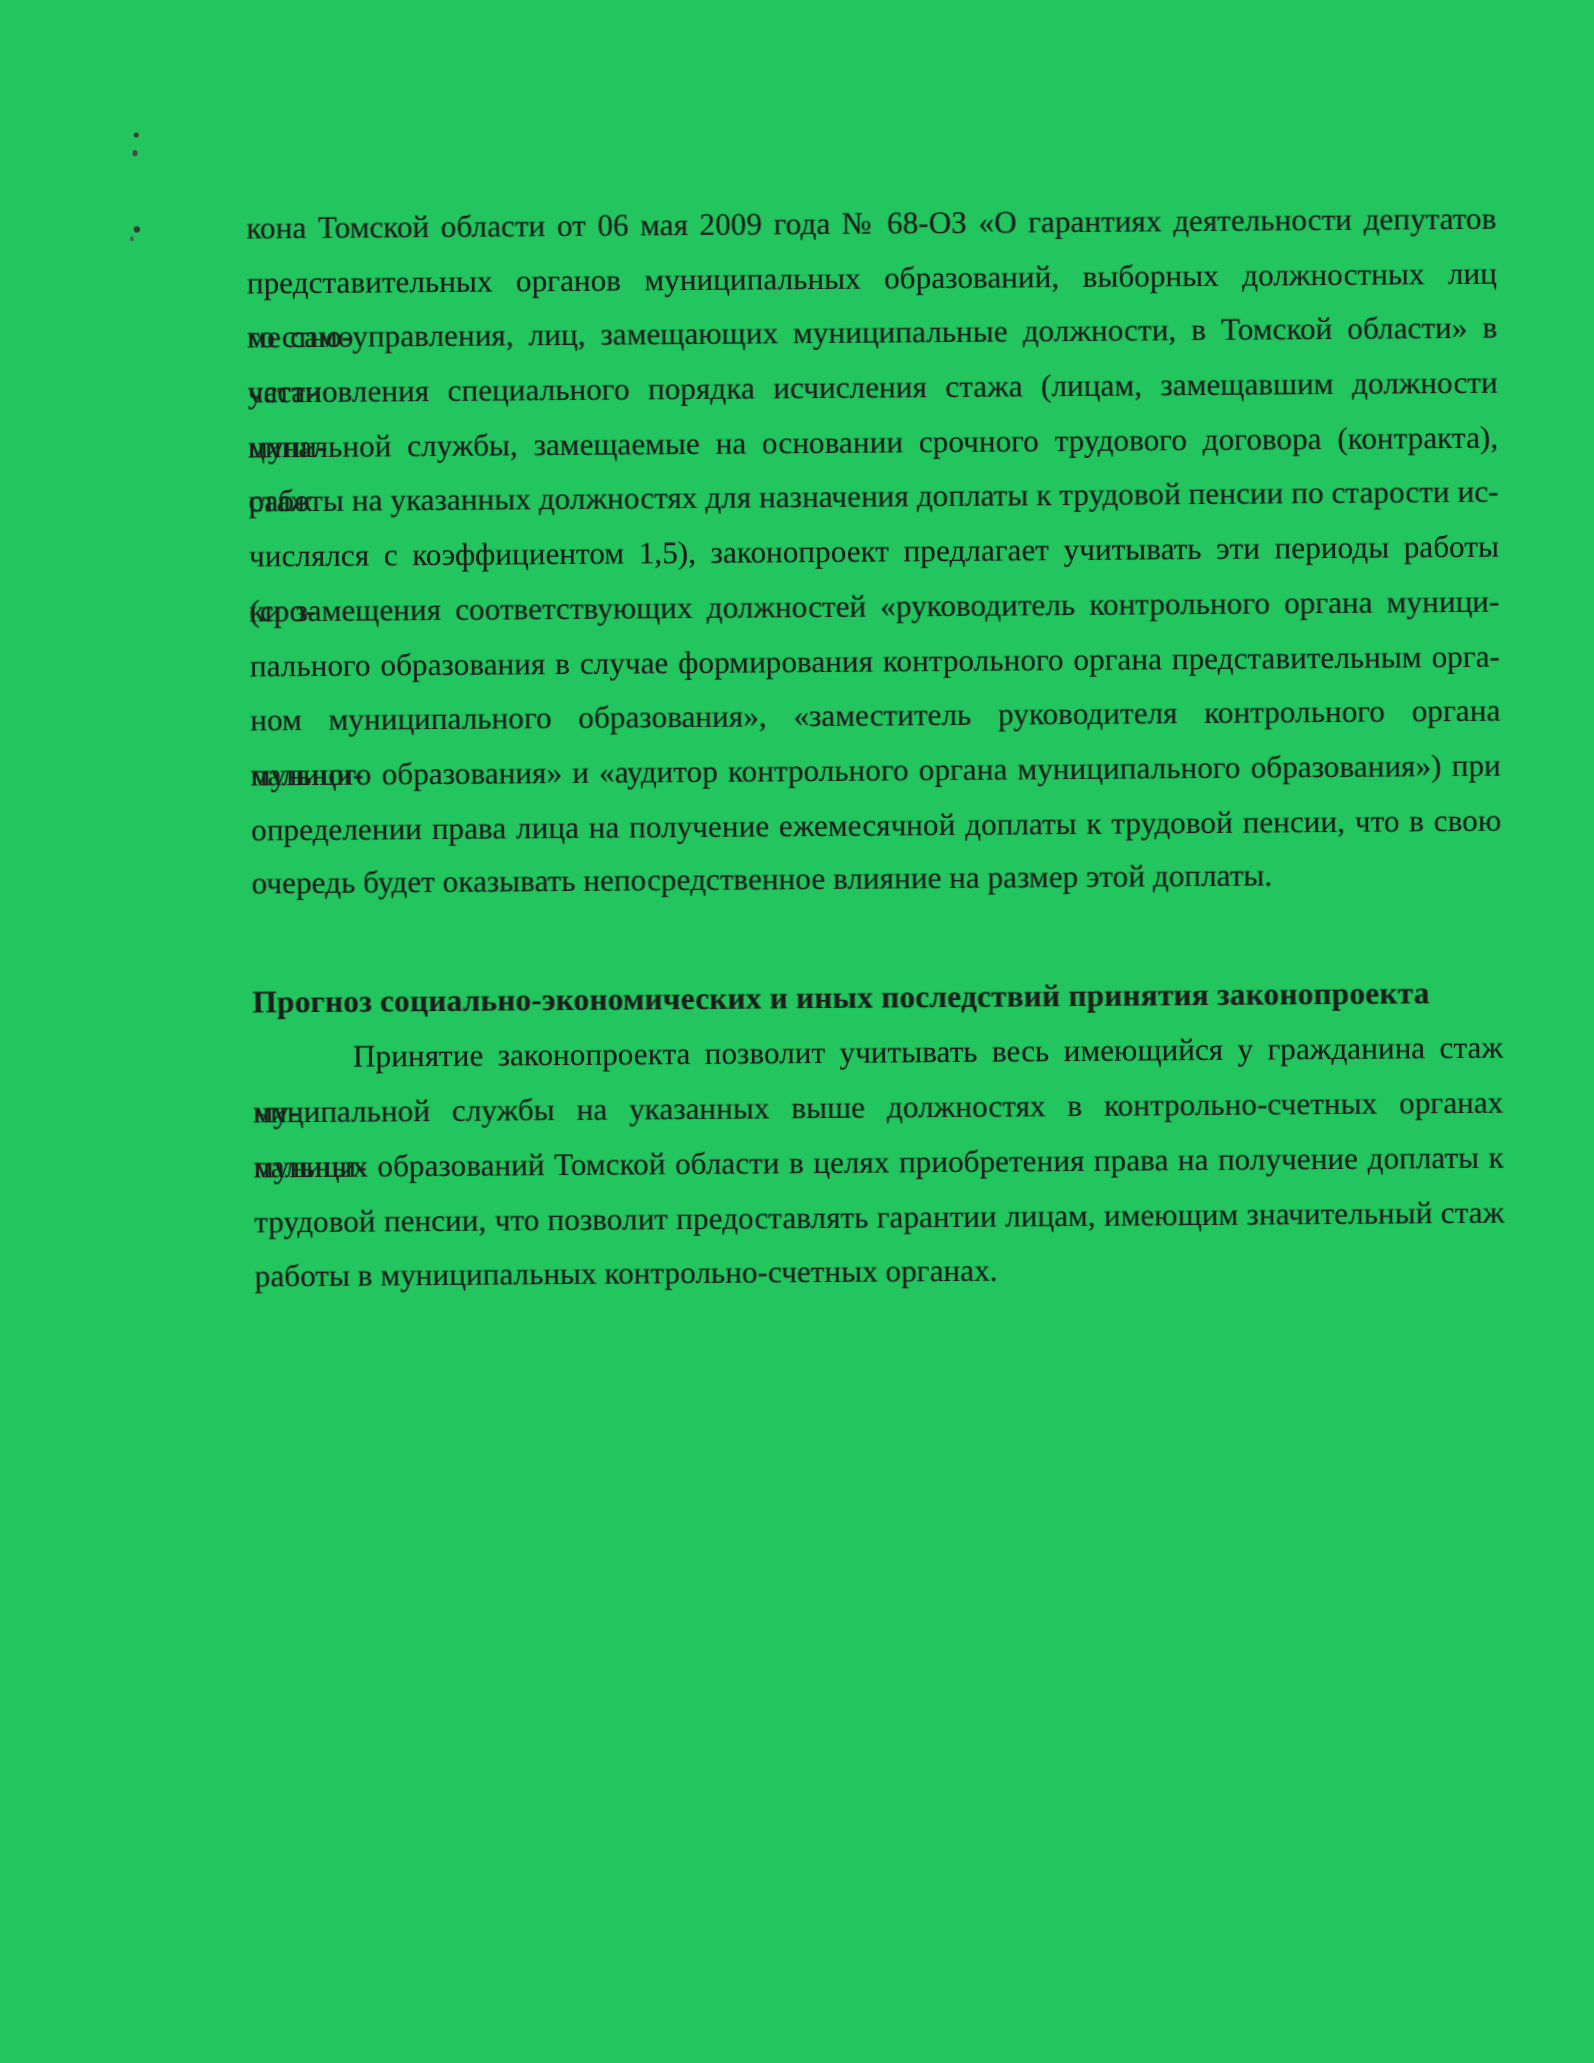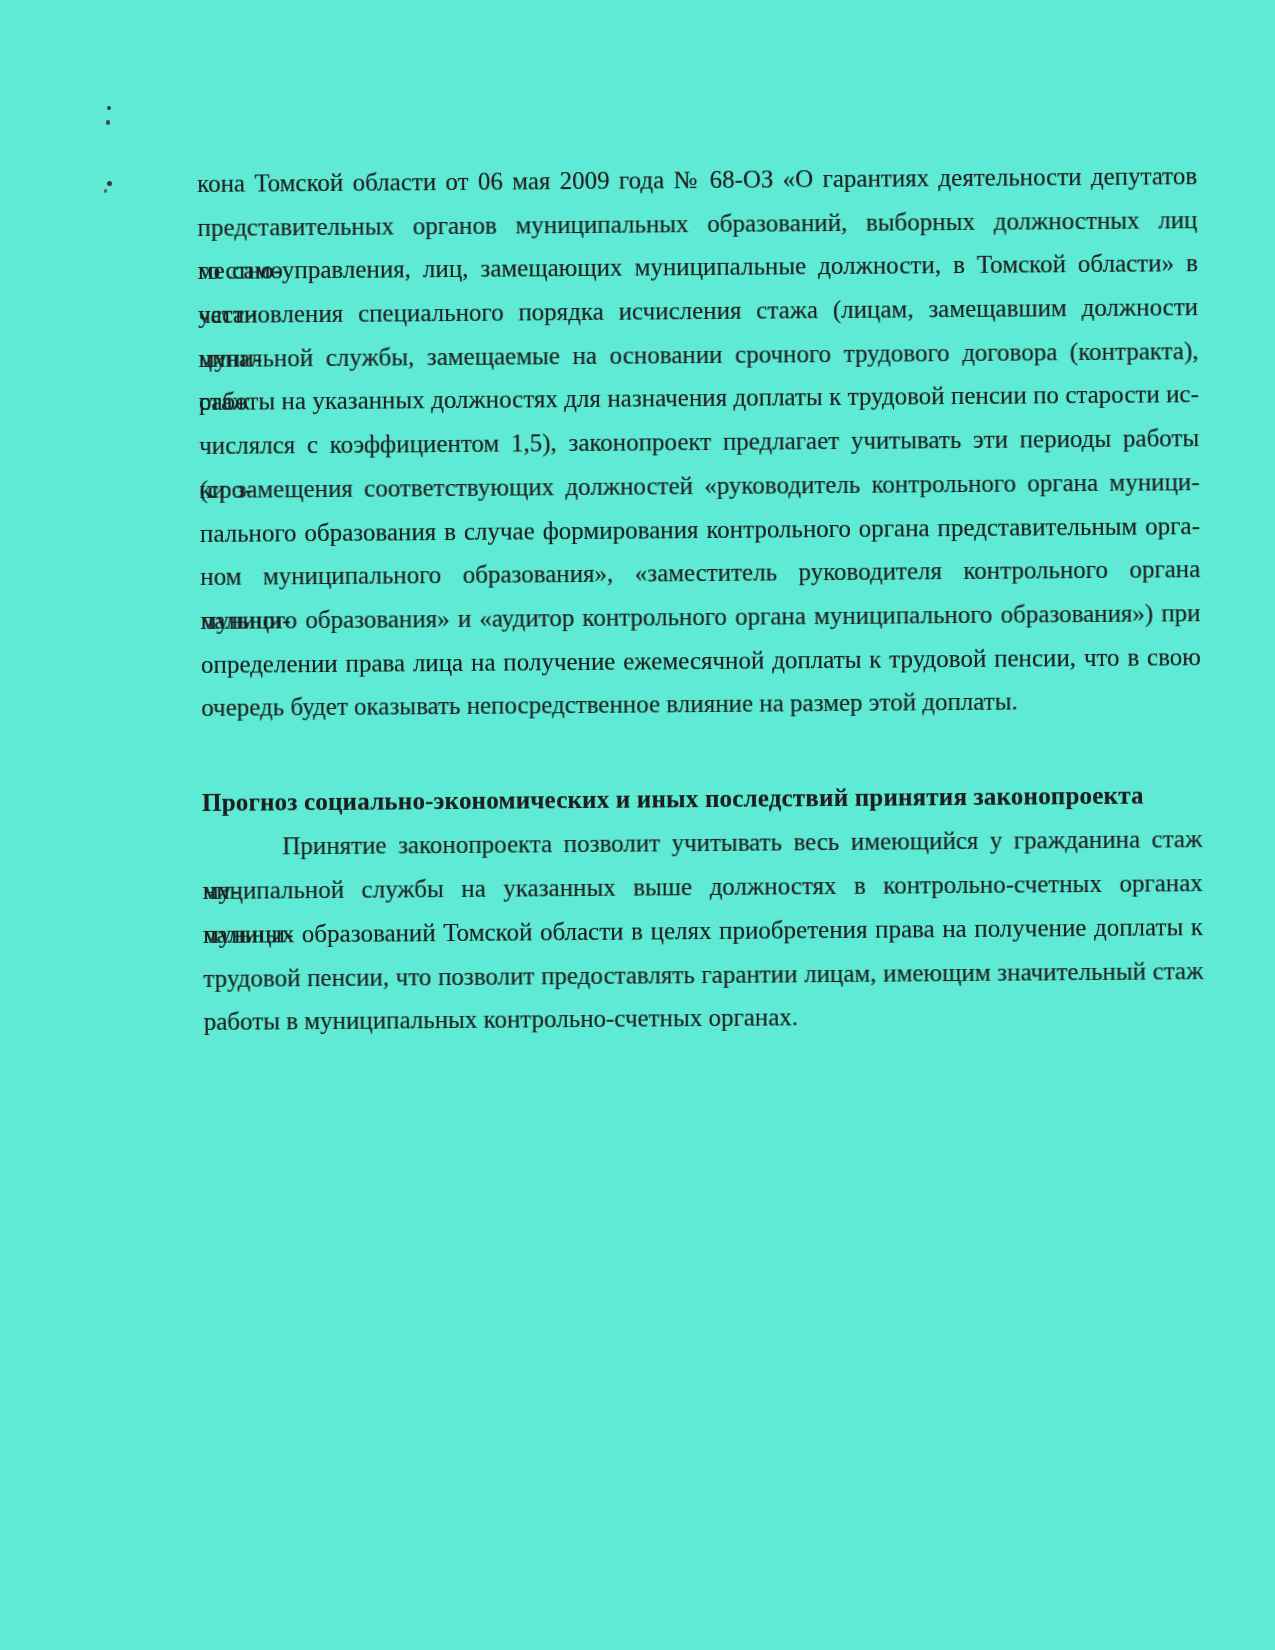--- a/index.html
+++ b/index.html
@@ -4,21 +4,21 @@
 <style>
   html, body {
     margin: 0;
     padding: 0;
     background: #ffffff;
   }
   .page {
     position: relative;
     width: 1275px;
     height: 1650px;
-    background: #5eead4;
+    background: #22c55e;
     overflow: hidden;
     font-family: "Liberation Serif", "DejaVu Serif", serif;
   }
   .text-block {
     position: absolute;
     left: 197px;
     top: 162px;
     width: 1000px;
     color: #1d1d1d;
     font-size: 25px;

